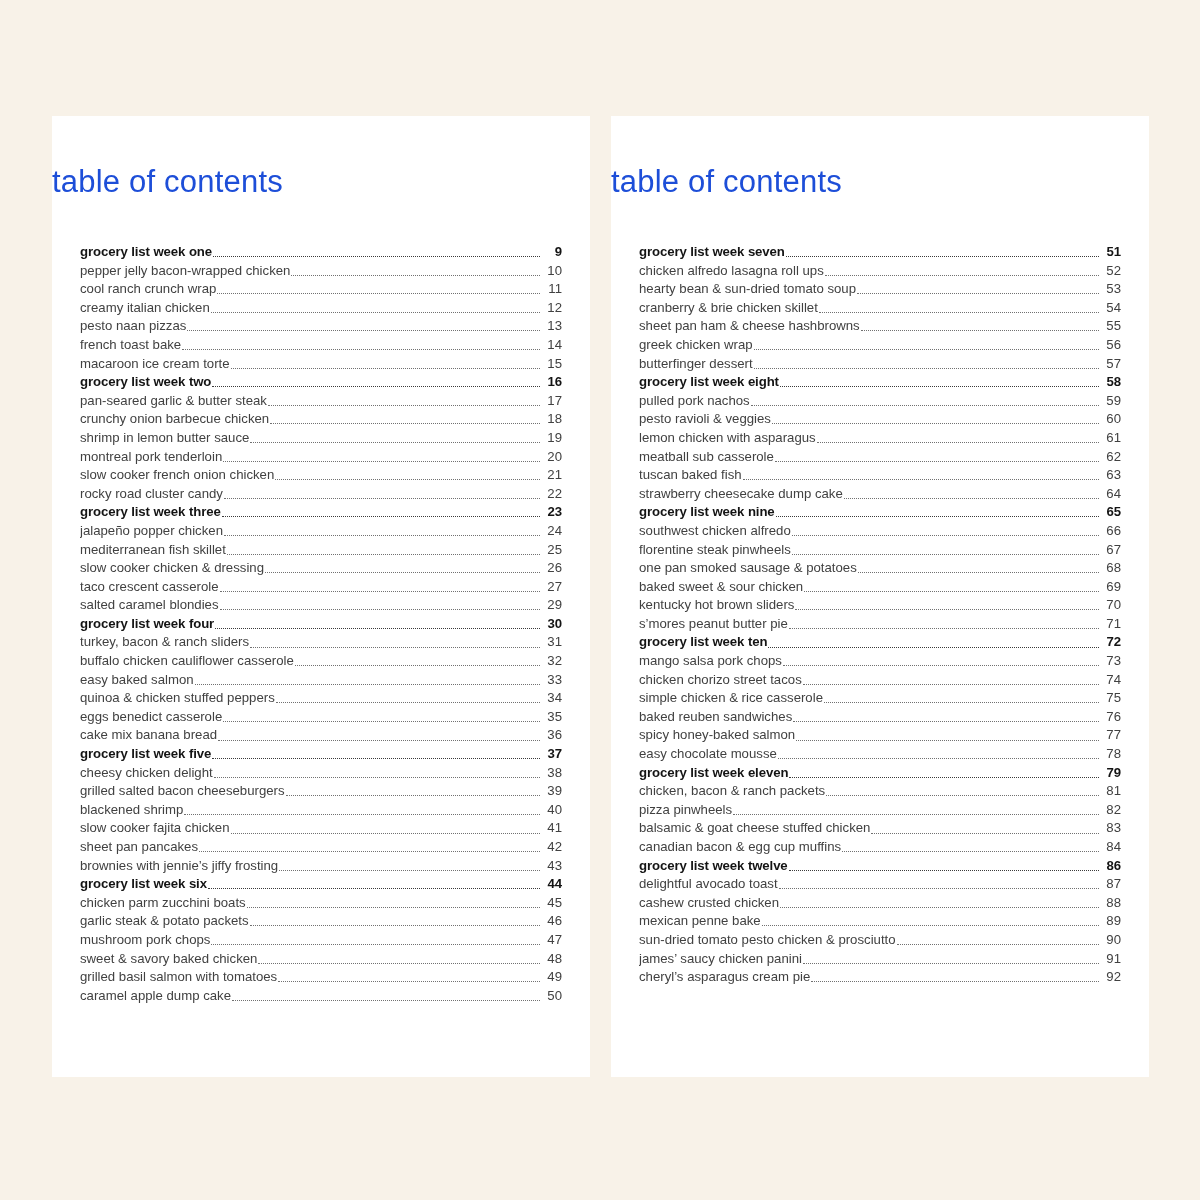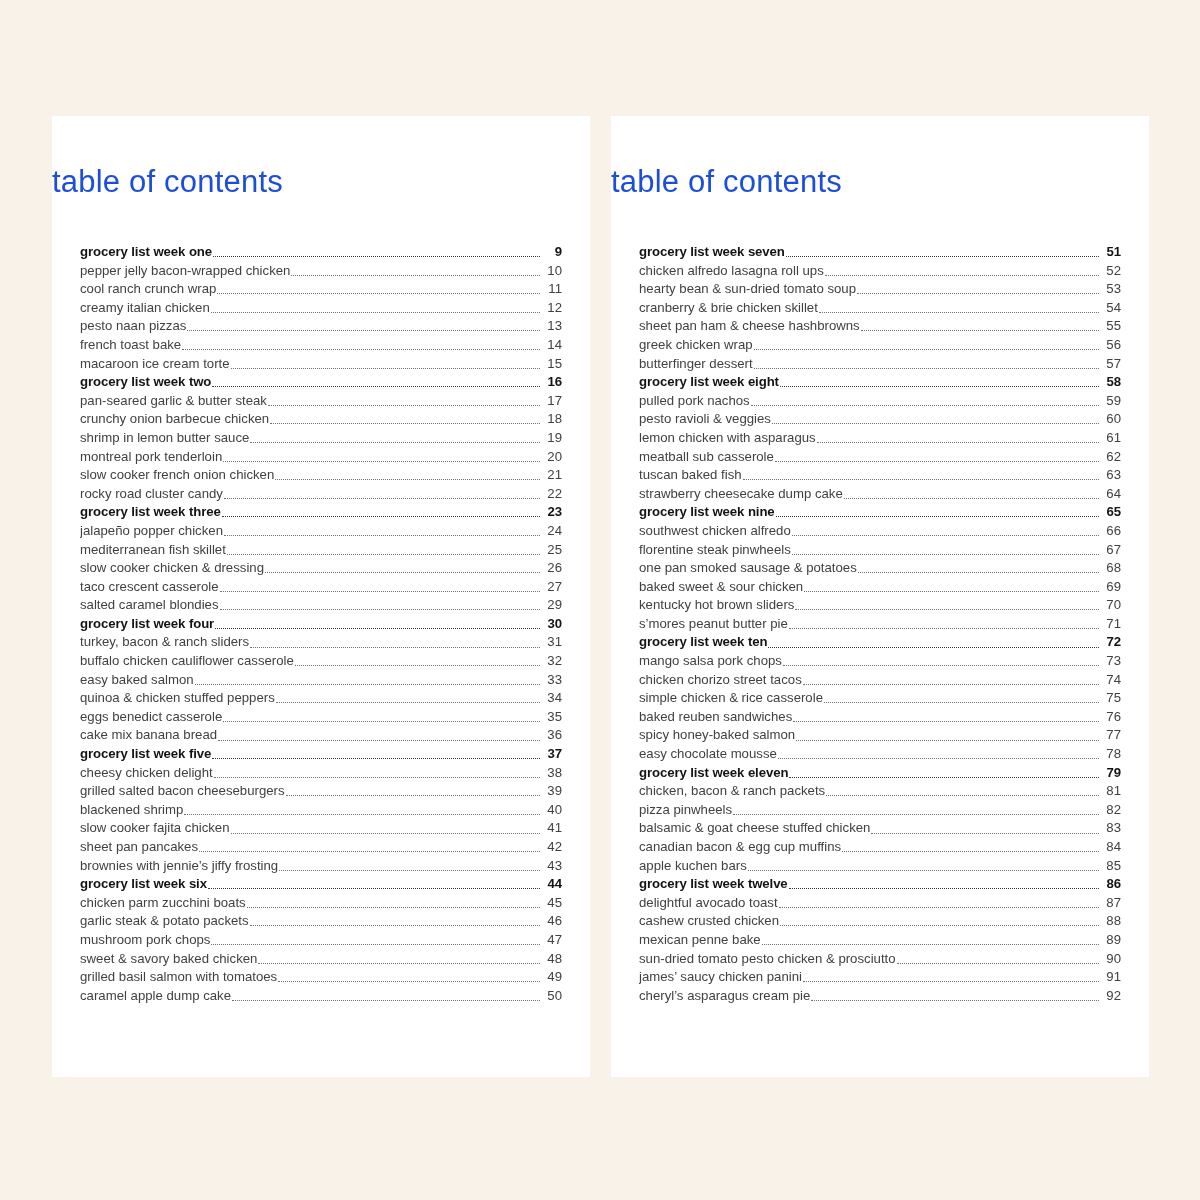--- a/index.html
+++ b/index.html
@@ -482,25 +482,20 @@
         <li class="toc-entry">
           <span class="entry-label">balsamic &amp; goat cheese stuffed chicken</span>
           <span class="entry-leader"></span>
           <span class="entry-page">83</span>
         </li>
         <li class="toc-entry">
           <span class="entry-label">canadian bacon &amp; egg cup muffins</span>
           <span class="entry-leader"></span>
           <span class="entry-page">84</span>
         </li>
-        <li class="toc-entry">
-          <span class="entry-label">apple kuchen bars</span>
-          <span class="entry-leader"></span>
-          <span class="entry-page">85</span>
-        </li>
         <li class="toc-entry is-section">
           <span class="entry-label">grocery list week twelve</span>
           <span class="entry-leader"></span>
           <span class="entry-page">86</span>
         </li>
         <li class="toc-entry">
           <span class="entry-label">delightful avocado toast</span>
           <span class="entry-leader"></span>
           <span class="entry-page">87</span>
         </li>

